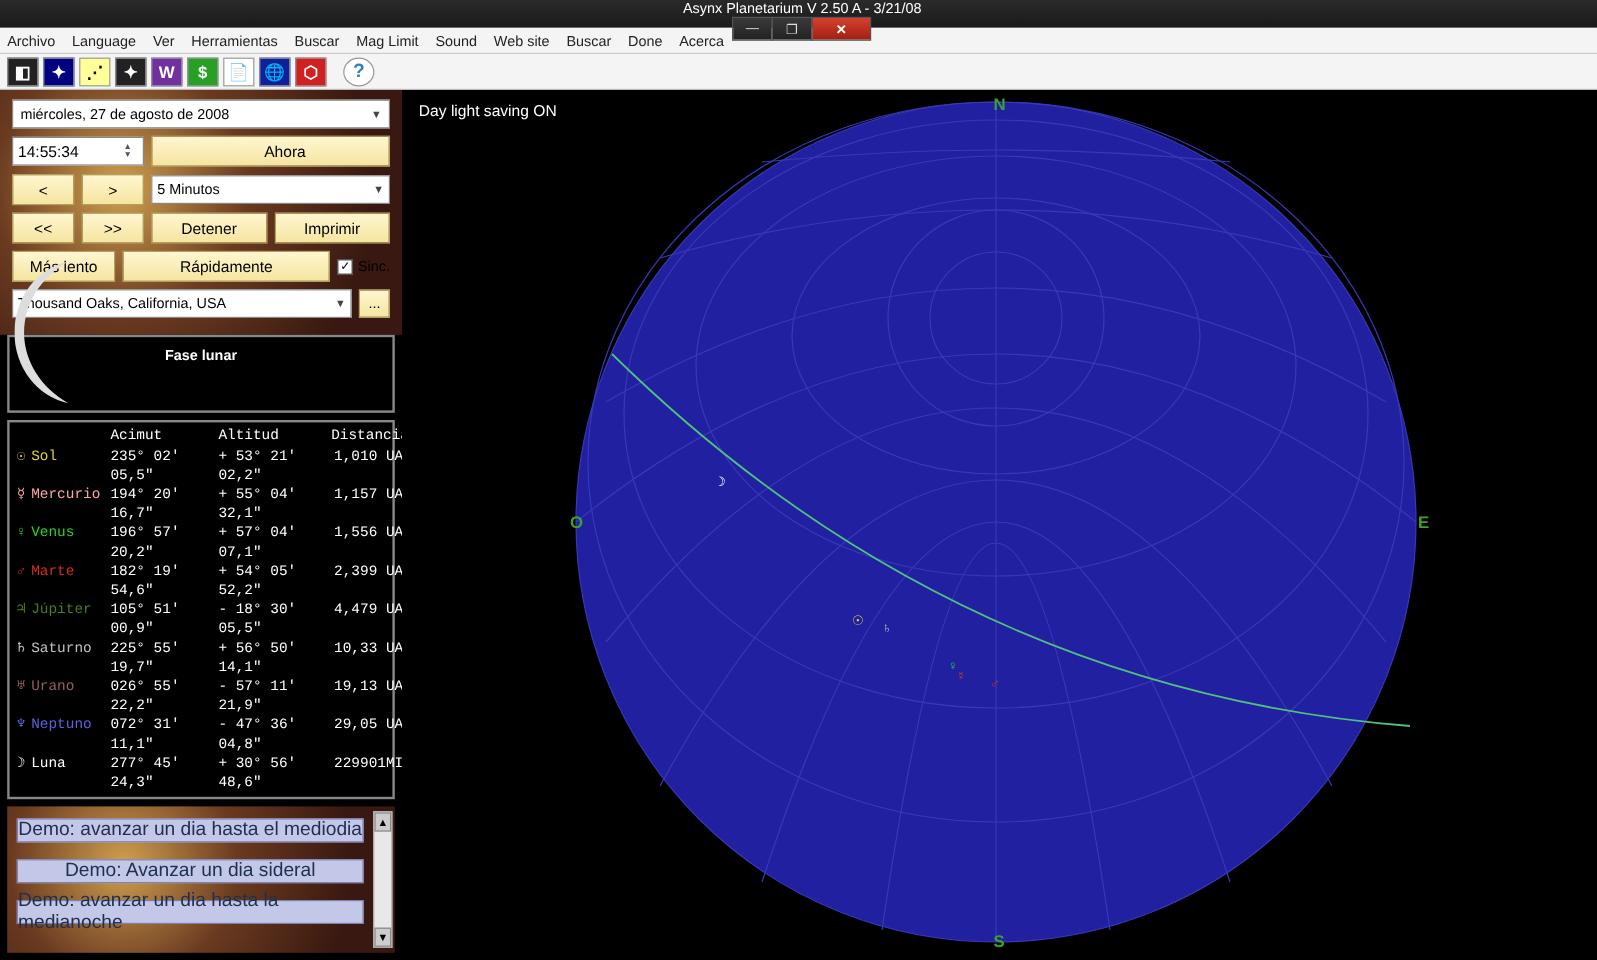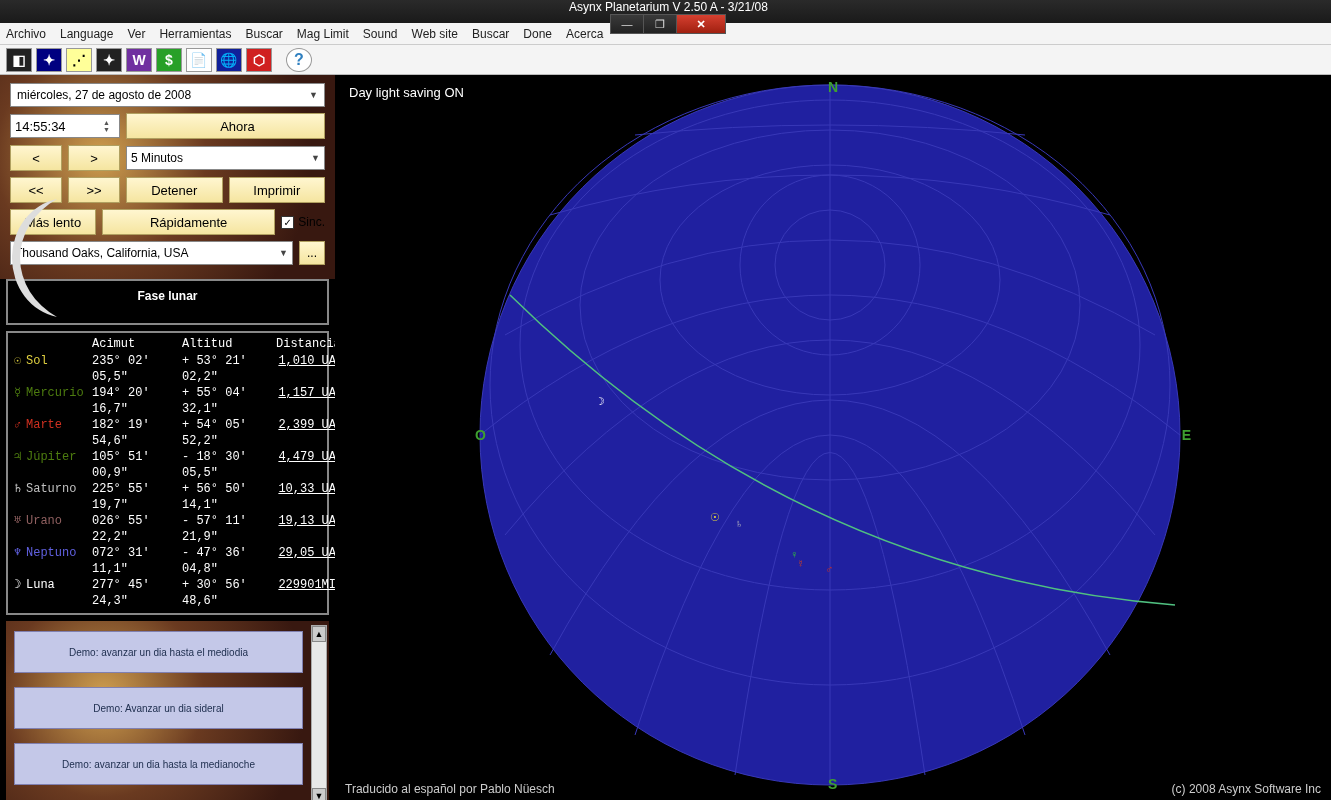--- a/index.html
+++ b/index.html
@@ -52,29 +52,29 @@
 
 .moonbox{ background:#000; border:2px solid #888; padding:21px; position:relative; height:150px; margin:0 6px;}
 .moonbox .label{position:absolute;top:8px;left:50%;transform:translateX(-50%);color:#fff;font-size:12px;font-weight:bold;}
 .moonbox svg{position:absolute;left:4px;bottom:4px;}
 
 
 .ptable{ background:#000; color:#fff; font-family:"Courier New",monospace; font-size:12px; padding:4px 6px; margin:6px 6px; border:2px solid #888;}
 .ptable .hdr{display:grid;grid-template-columns:78px 90px 94px 60px;margin-bottom:2px;}
 .ptable .hdr span:nth-child(4){text-align:right;}
 .ptable .prow{display:grid;grid-template-columns:78px 90px 94px 60px;line-height:16px;}
-.ptable .prow span:nth-child(4){text-align:right;text-decoration:underline;}
+.ptable .prow span:nth-child(4){text-align:right;}
 .sym{display:inline-block;width:12px;}
 
 
 .demobox{ margin:0 6px 6px 6px; position:relative; padding:10px 8px; flex:1;}
 .demobox .scroll{position:absolute;right:2px;top:4px;bottom:4px;width:16px;background:#e8e8e8;border:1px solid #aaa;}
 .demobox .scroll .ar{height:16px;background:#ccc;border:1px solid #888;display:flex;align-items:center;justify-content:center;font-size:9px;}
 .demobox .scroll .ar.bot{position:absolute;bottom:0;left:0;right:0;}
-.demobtn{ background:#c4c8e8; border:1px solid #8080b0; height:42px; display:flex;align-items:center;justify-content:center; margin-bottom:14px; font-size:10px; color:#203050; width:calc(100% - 18px);}
+.demobtn{ background:#c4c8e8; border:1px solid #8080b0; height:20px; display:flex;align-items:center;justify-content:center; margin-bottom:14px; font-size:16px; color:#203050; width:calc(100% - 18px);}
 
 
 .sky{ flex:1; background:#000; position:relative; }
 .sky .dl{position:absolute;top:10px;left:14px;color:#fff;font-size:13px;}
 .sky svg{position:absolute;top:0;left:0;}
 .compass{position:absolute;color:#3ea030;font-size:14px;font-weight:bold;}
 .footer{position:absolute;bottom:0;left:0;right:0;height:18px;color:#ccc;font-size:12px;display:flex;justify-content:space-between;padding:0 10px;}
 </style>
 </head>
 <body>
@@ -181,24 +181,30 @@
         <span>Distancia</span>
       </div>
       <div id="planet-rows">
           <div class="prow">
             <span style="color:#e0d040"><span class="sym">☉</span>Sol</span>
             <span>235° 02' 05,5"</span>
             <span>+ 53° 21' 02,2"</span>
             <span>1,010 UA</span>
           </div>
           <div class="prow">
-            <span style="color:#4d7c0f"><span class="sym">☿</span>Mercurio</span>
+            <span style="color:#fca5a5"><span class="sym">☿</span>Mercurio</span>
             <span>194° 20' 16,7"</span>
             <span>+ 55° 04' 32,1"</span>
             <span>1,157 UA</span>
+          </div>
+          <div class="prow">
+            <span style="color:#30d030"><span class="sym">♀</span>Venus</span>
+            <span>196° 57' 20,2"</span>
+            <span>+ 57° 04' 07,1"</span>
+            <span>1,556 UA</span>
           </div>
           <div class="prow">
             <span style="color:#d03020"><span class="sym">♂</span>Marte</span>
             <span>182° 19' 54,6"</span>
             <span>+ 54° 05' 52,2"</span>
             <span>2,399 UA</span>
           </div>
           <div class="prow">
             <span style="color:#4d7c0f"><span class="sym">♃</span>Júpiter</span>
             <span>105° 51' 00,9"</span>
@@ -270,18 +276,14 @@
       <text x="375" y="446" fill="#e0d040" font-size="11">☉</text>
       <text x="400" y="452" fill="#c0c0c0" font-size="11">♄</text>
       <text x="455" y="483" fill="#30d030" font-size="11">♀</text>
       <text x="462" y="492" fill="#d04020" font-size="10">☿</text>
       <text x="490" y="498" fill="#d03020" font-size="11">♂</text>
     </svg>
     <div class="compass" style="top:4px;left:493px">N</div>
     <div class="compass" style="bottom:8px;left:493px">S</div>
     <div class="compass" style="top:352px;left:140px">O</div>
     <div class="compass" style="top:352px;right:140px">E</div>
-    <div class="footer">
-      <span>Traducido al español por Pablo Nüesch</span>
-      <span>(c) 2008 Asynx Software Inc</span>
-    </div>
   </div>
 </div>
 
 </body></html>

